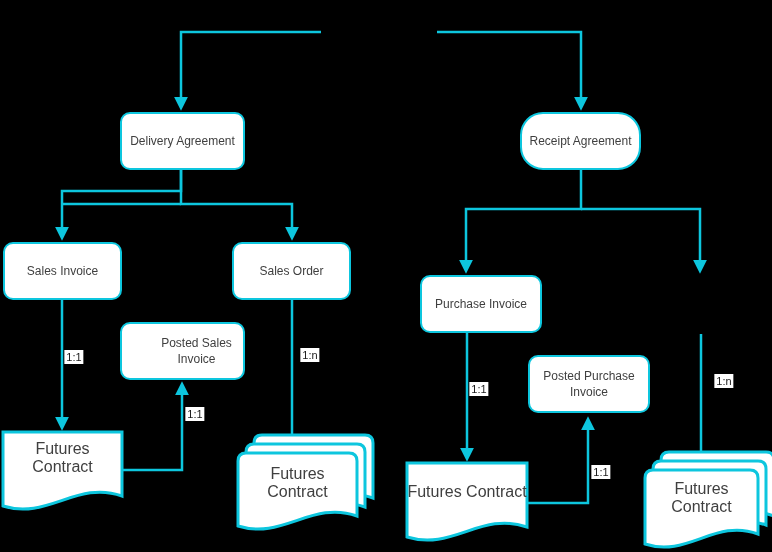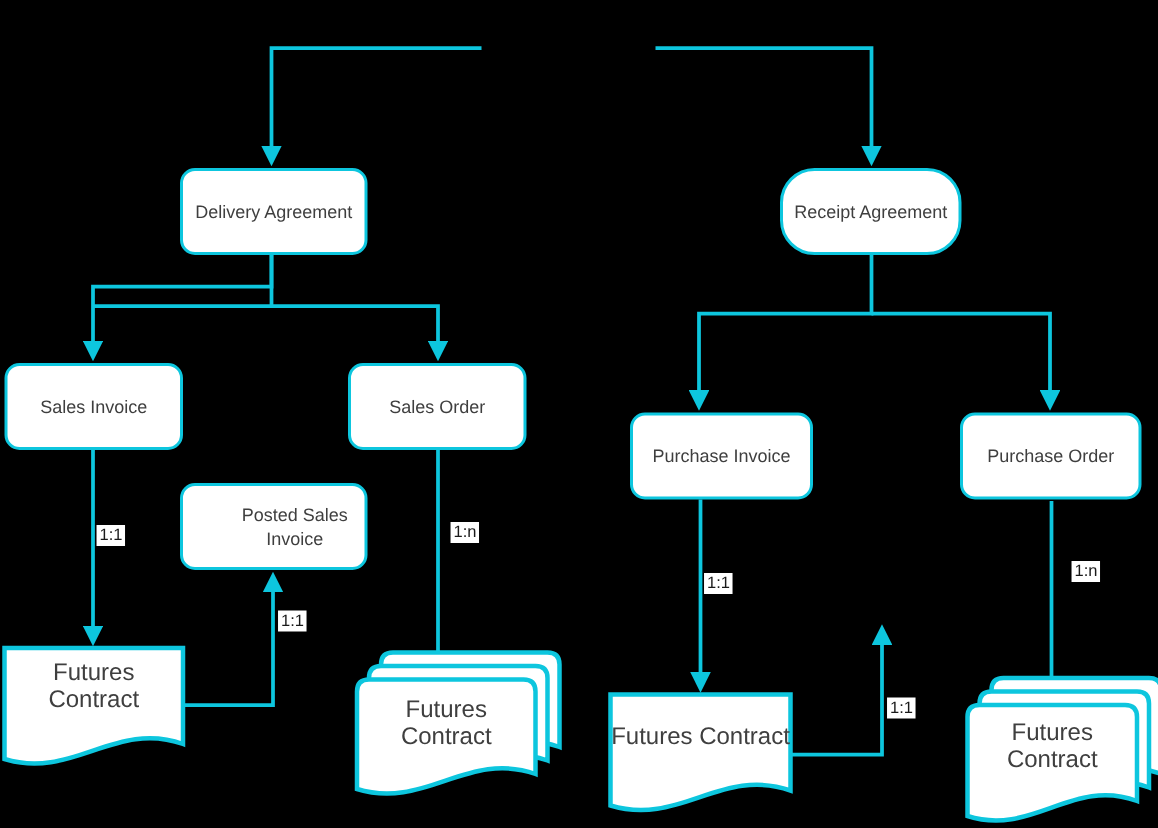--- a/index.html
+++ b/index.html
@@ -113,22 +113,22 @@
   </div>
   <div class="node" id="n-si">
     <span>Sales Invoice</span>
   </div>
   <div class="node" id="n-psi">
     <span>Posted Sales Invoice</span>
   </div>
   <div class="node" id="n-pi">
     <span>Purchase Invoice</span>
   </div>
-  <div class="node" id="n-po">
-    <span>Purchase Order</span>
+  <div class="node" id="n-ppi">
+    <span>Posted Purchase Invoice</span>
   </div>
 
   <div class="doc-label" id="l-fc1">
     <span>Futures Contract</span>
   </div>
   <div class="doc-label" id="l-fc2">
     <span>Futures Contract</span>
   </div>
   <div class="doc-label" id="l-fc3">
     <span>Futures Contract</span>

